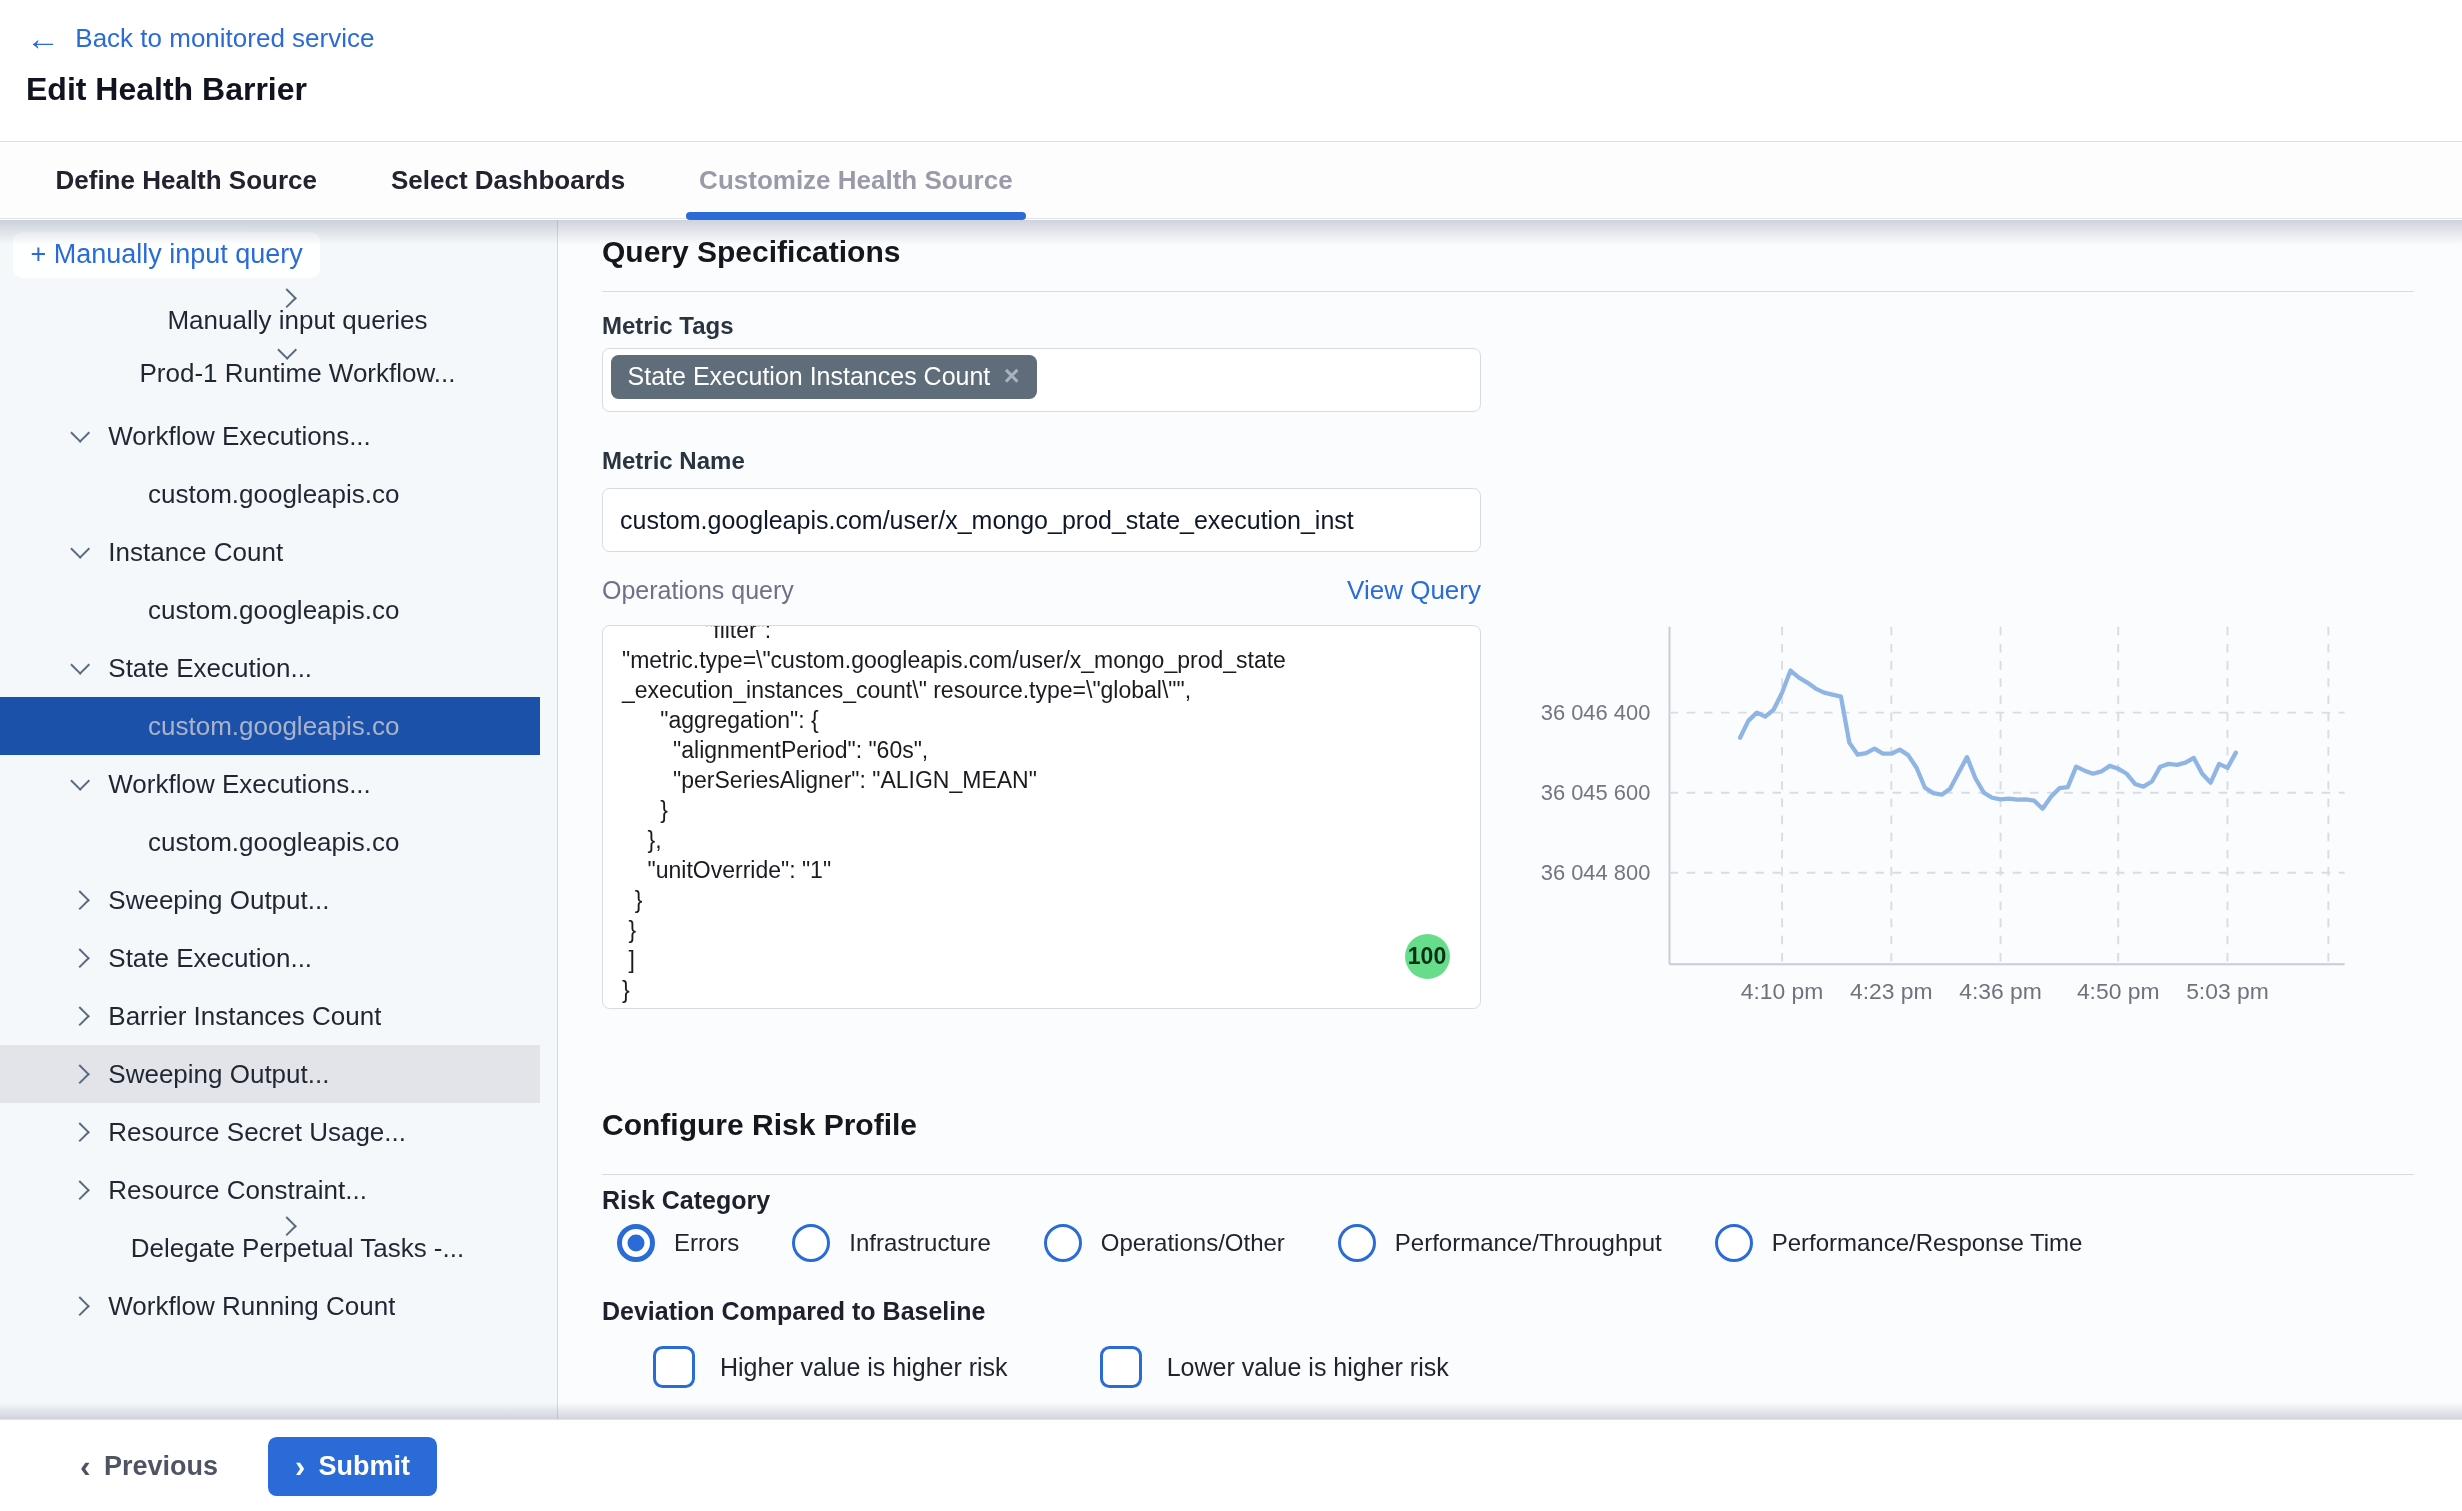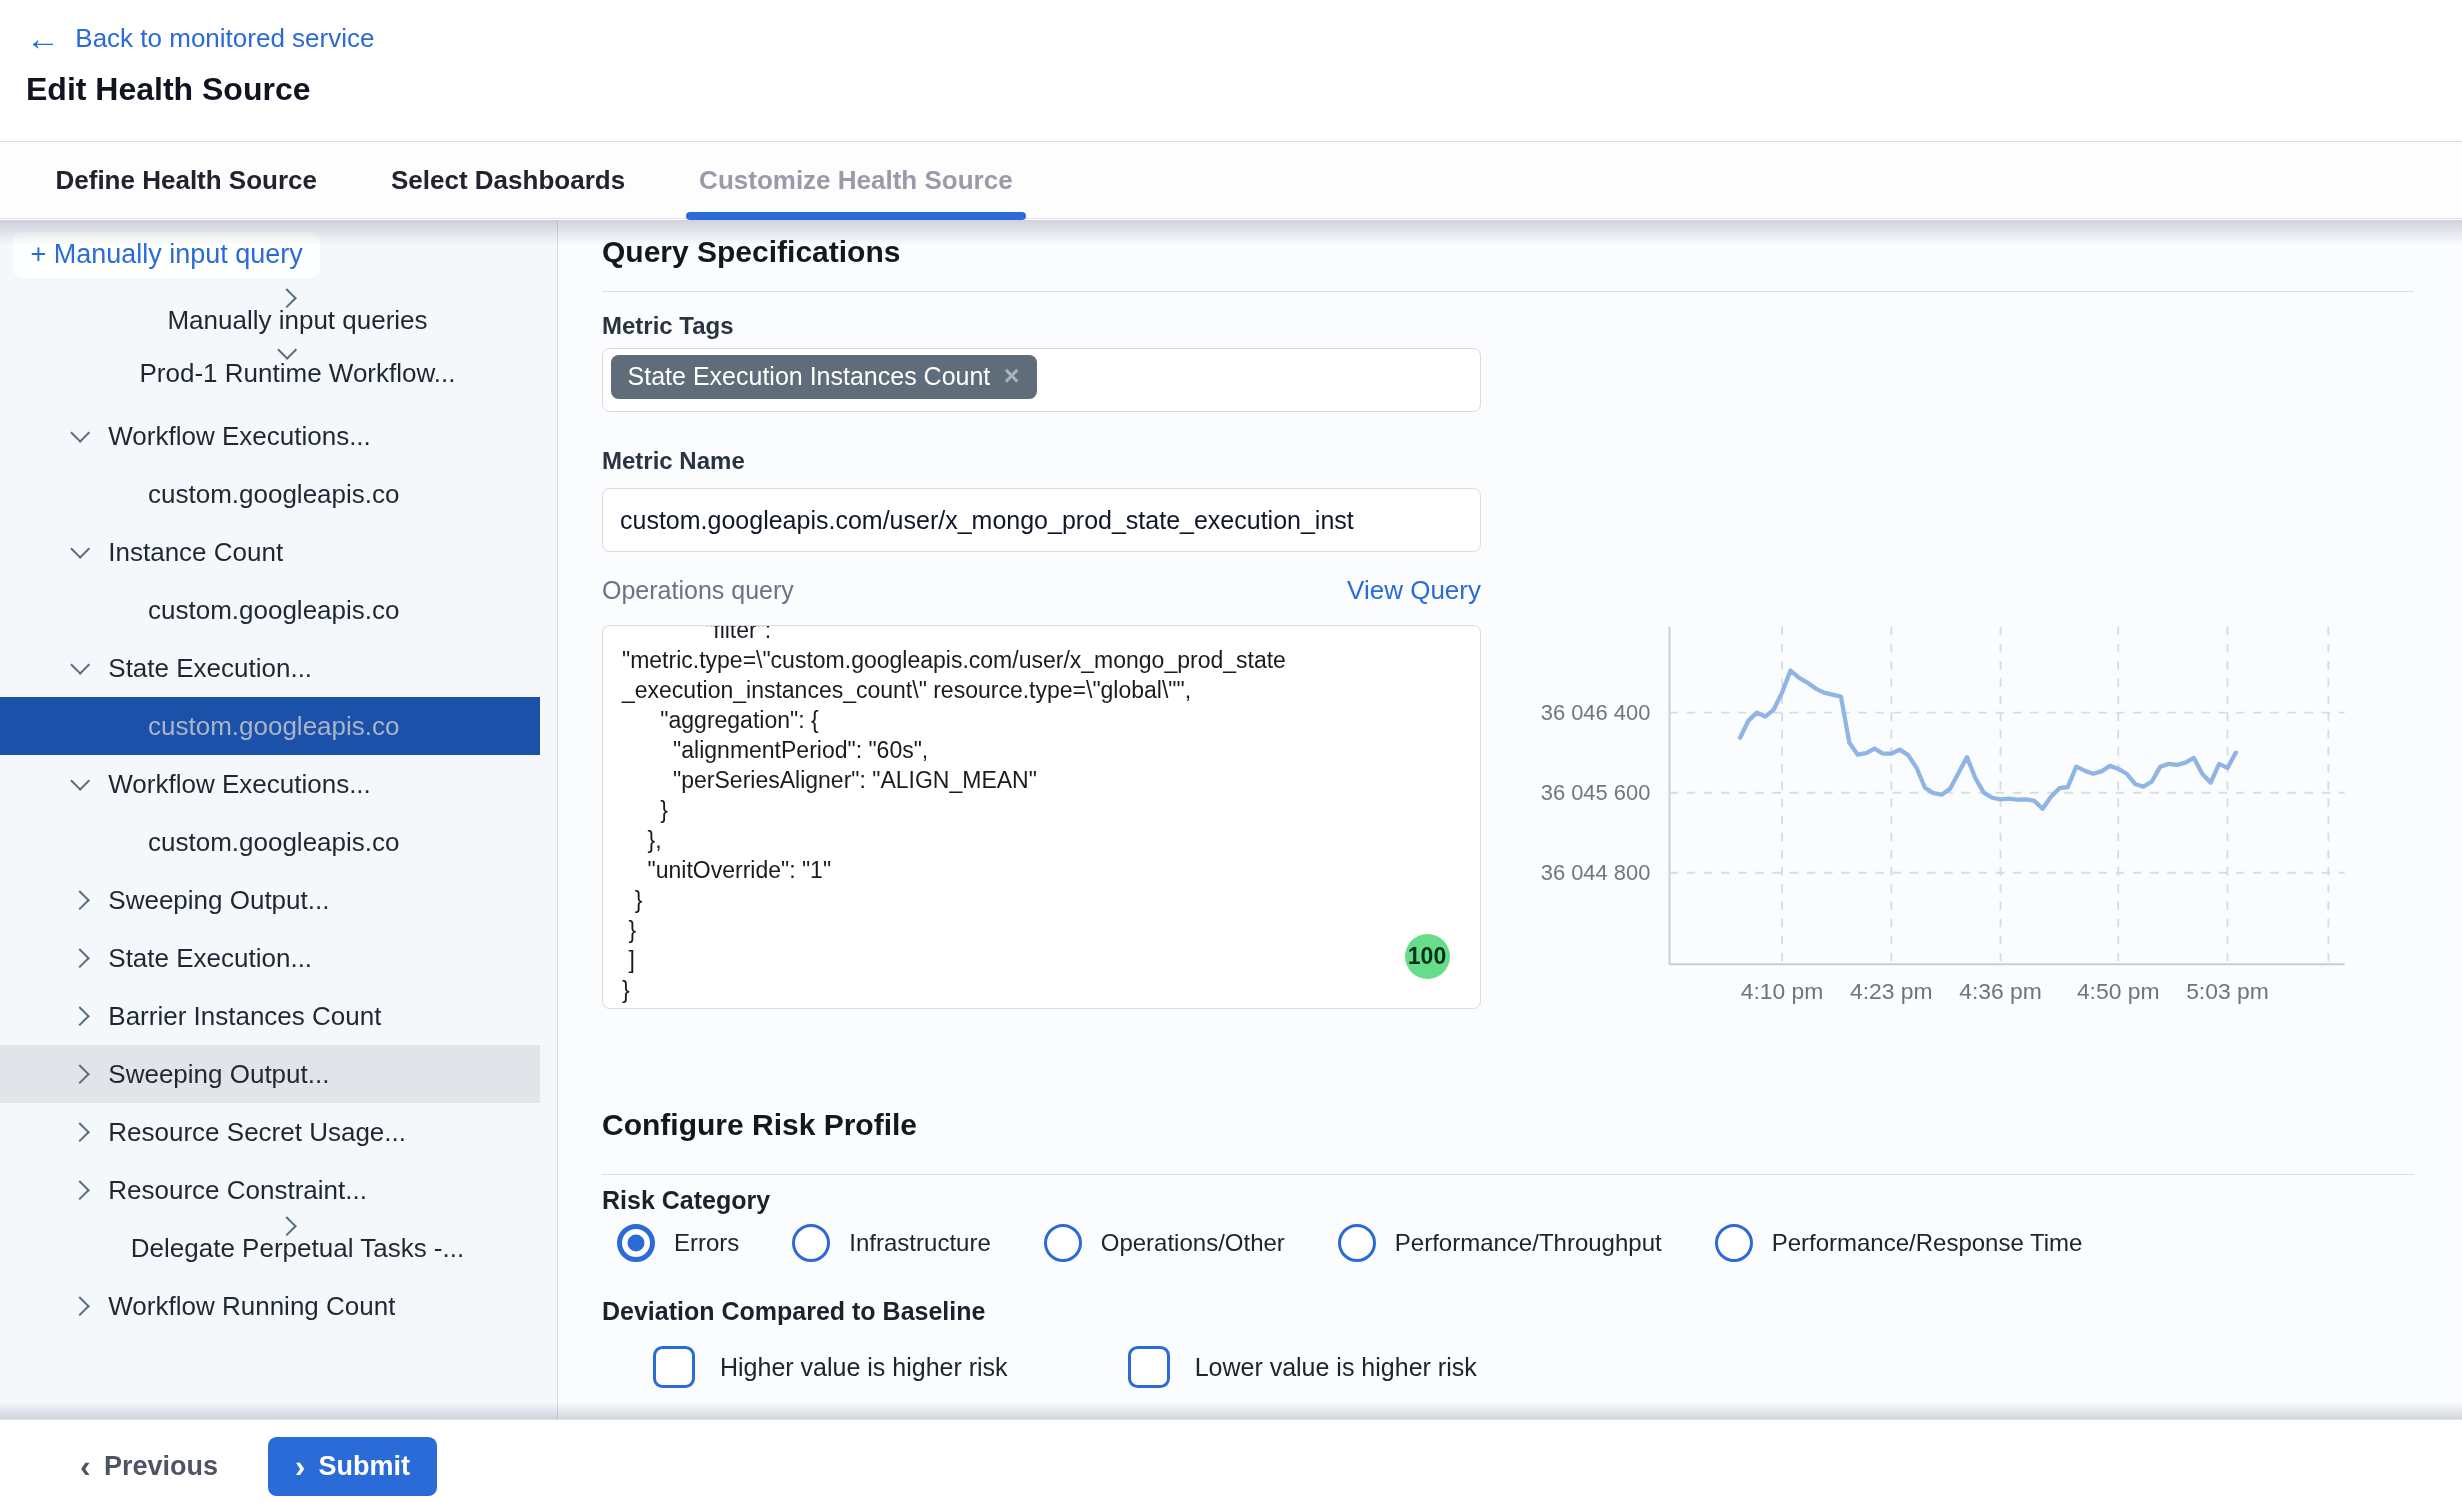--- a/index.html
+++ b/index.html
@@ -91,21 +91,21 @@
   .radio-row { position:absolute; top:1004px; left:59px; display:flex; align-items:center; gap:53px; }
   .radio-item { display:flex; align-items:center; gap:19px; cursor:pointer; }
   .radio { width:38px; height:38px; border-radius:50%; border:3.8px solid var(--accent); background:#fff;
            flex:0 0 auto; position:relative; }
   .radio.checked { border-width:5.7px; }
   .radio.checked::after { content:""; position:absolute; left:50%; top:50%; width:17px; height:17px;
            transform:translate(-50%,-50%); border-radius:50%; background:var(--accent); }
   .radio-label { font-size:24px; color:#20242c; white-space:nowrap; }
 
   #deviation-label { position:absolute; top:1077px; left:44px; font-size:25px; font-weight:600; color:#1c212b; }
-  .check-row { position:absolute; top:1126px; left:95px; display:flex; align-items:center; gap:120px; }
+  .check-row { position:absolute; top:1126px; left:95px; display:flex; align-items:center; gap:92px; }
   .check-item { display:flex; align-items:center; gap:25px; cursor:pointer; }
   .checkbox { width:42px; height:42px; border-radius:9.5px; border:3.8px solid var(--accent); background:#fff; flex:0 0 auto; }
   .check-label { font-size:25px; color:#20242c; white-space:nowrap; }
 
   
   .footer { position:absolute; left:0; right:0; bottom:0; height:93px; background:#fff;
             border-top:1px solid #e3e4ea; display:flex; align-items:center; }
   .prev-btn { position:absolute; left:80px; display:flex; align-items:center; gap:13.4px; color:#4f5464;
               font-size:27px; font-weight:600; cursor:pointer; }
   .prev-chev { font-size:32px; font-weight:700; line-height:27px; }
@@ -119,21 +119,21 @@
 </head>
 <body>
 
 <div class="page">
 
   <div class="header">
     <div class="back-link">
       <span class="back-arrow">←</span>
       <span>Back to monitored service</span>
     </div>
-    <div class="page-title">Edit Health Source</div>
+    <div class="page-title">Edit Health Barrier</div>
   </div>
 
   <div class="tabbar" id="tabs">
       <div class="tab">Define Health Source</div>
       <div class="tab">Select Dashboards</div>
       <div class="tab active">Customize Health Source</div>
     </div>
 
   <div class="content-row">
 

